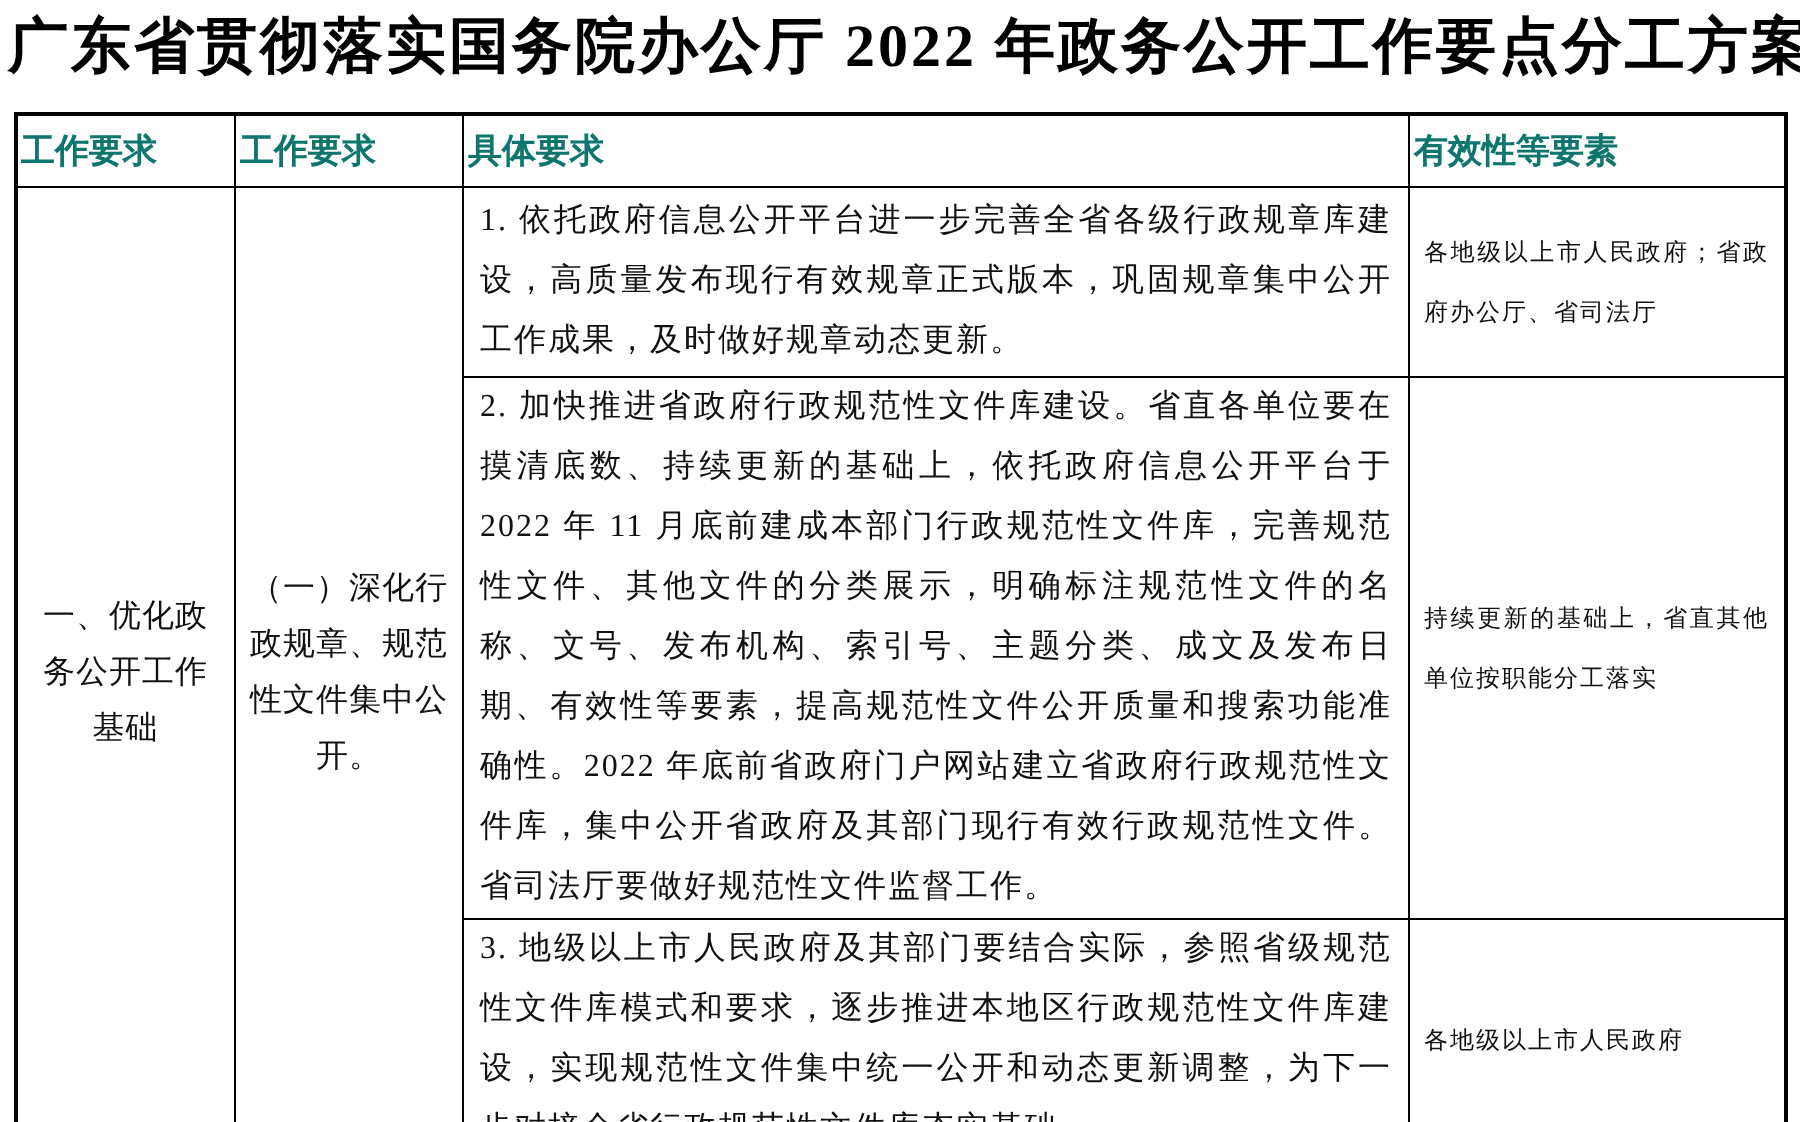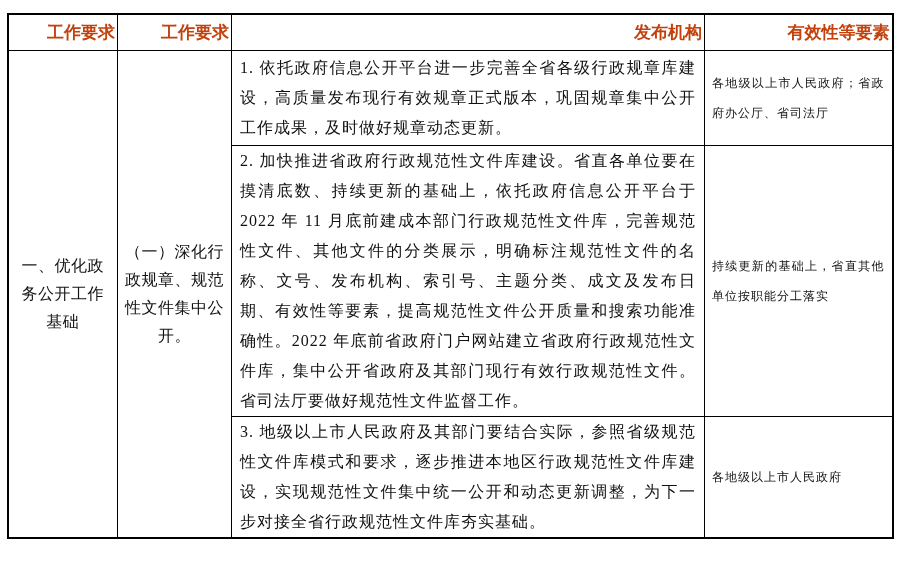--- a/index.html
+++ b/index.html
@@ -41,24 +41,24 @@
     overflow: hidden;
   }
   .doc-table thead tr { height: 36px; }
   .doc-table tr.row-1 { height: 95px; }
   .doc-table tr.row-2 { height: 244px; }
   .doc-table tr.row-3 { height: 119px; }
   .doc-table th {
     font-family: "Liberation Sans", "DejaVu Sans", sans-serif;
     font-weight: bold;
     font-size: 17px;
-    text-align: right;
+    text-align: left;
     vertical-align: middle;
     padding: 2px;
-    color: #c2410c;
+    color: #0f766e;
   }
   td.cell-center {
     text-align: center;
     vertical-align: middle;
     font-size: 16px;
     line-height: 28px;
     padding: 0 10px;
     letter-spacing: 0.5px;
   }
   td.cell-task {
@@ -82,33 +82,34 @@
     line-height: 30px;
     letter-spacing: 1px;
     padding: 0 7px;
   }
 </style>
 </head>
 <body>
 
 <div class="page">
 
+  <h1 class="doc-title">广东省贯彻落实国务院办公厅 2022 年政务公开工作要点分工方案</h1>
 
   <table class="doc-table">
     <colgroup>
       <col style="width:110px">
       <col style="width:114px">
       <col style="width:473px">
       <col style="width:188px">
     </colgroup>
     <thead>
       <tr>
         <th>工作要求</th>
         <th>工作要求</th>
-        <th>发布机构</th>
+        <th>具体要求</th>
         <th>有效性等要素</th>
       </tr>
     </thead>
     <tbody>
       <tr class="row-1">
         <td class="cell-center" rowspan="3">一、优化政务公开工作基础</td>
         <td class="cell-center cell-task" rowspan="3">（一）深化行政规章、规范性文件集中公开。</td>
         <td class="cell-req">1. 依托政府信息公开平台进一步完善全省各级行政规章库建设，高质量发布现行有效规章正式版本，巩固规章集中公开工作成果，及时做好规章动态更新。</td>
         <td class="cell-unit">各地级以上市人民政府；省政府办公厅、省司法厅</td>
       </tr>

